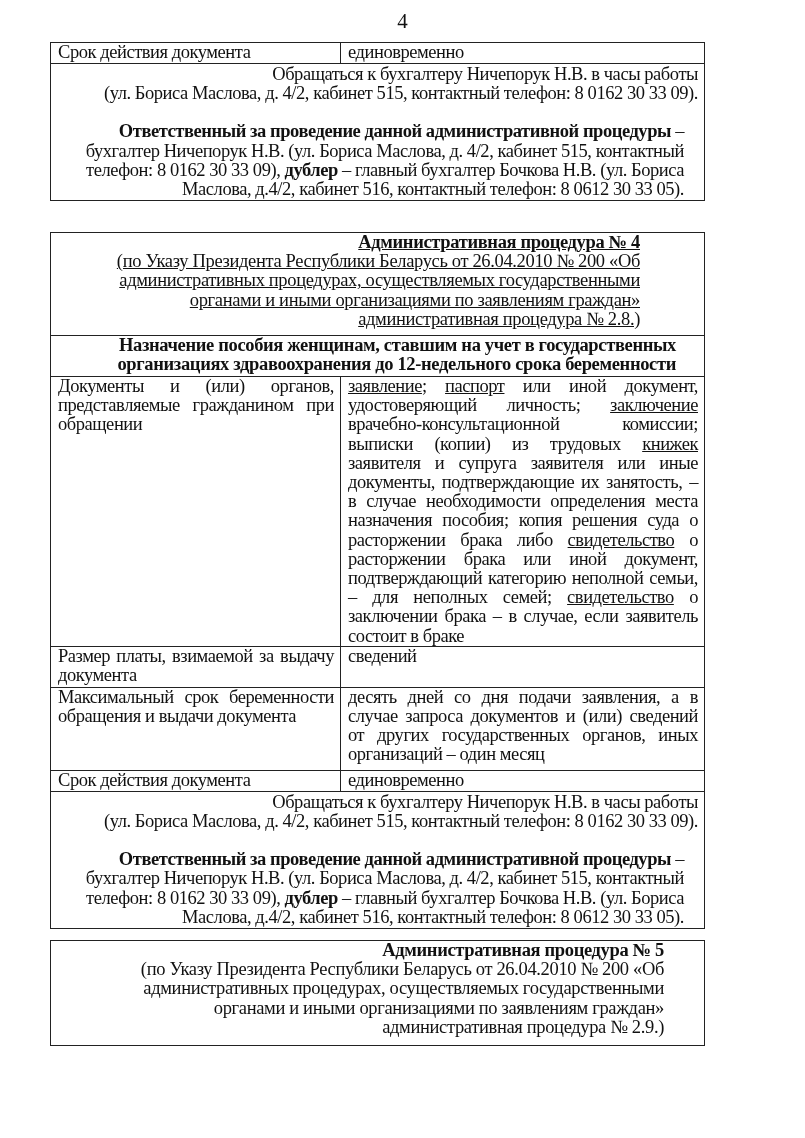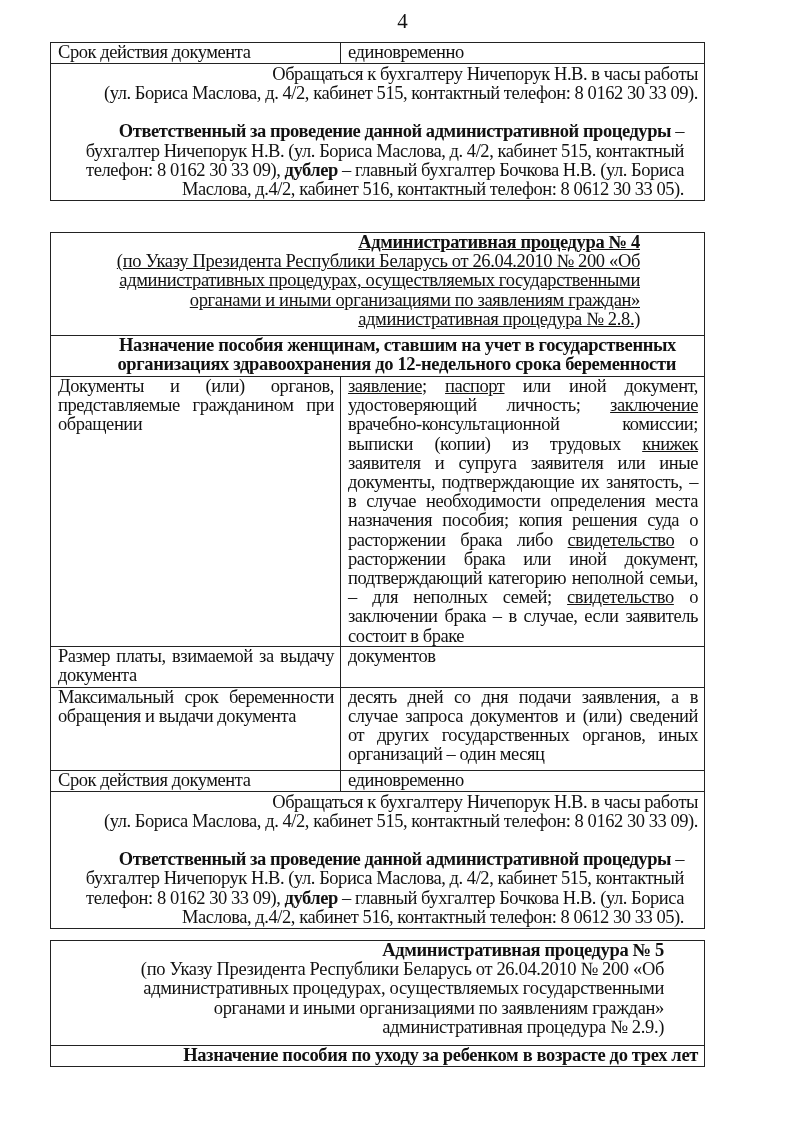--- a/index.html
+++ b/index.html
@@ -66,21 +66,21 @@
   </tr>
   <tr>
     <td colspan="2" class="center b hdr" style="padding:0 28px; height:40px;">Назначение пособия женщинам, ставшим на учет в государственных организациях здравоохранения до 12-недельного срока беременности</td>
   </tr>
   <tr>
     <td class="c-left txt" style="height:246px;">Документы и (или) органов, представляемые гражданином при обращении</td>
     <td class="c-right txt"><span class="u">заявление</span><span>; </span><span class="u">паспорт</span><span> или иной документ, удостоверяющий личность; </span><span class="u">заключение</span><span> врачебно-консультационной комиссии; выписки (копии) из трудовых </span><span class="u">книжек</span><span> заявителя и супруга заявителя или иные документы, подтверждающие их занятость, – в случае необходимости определения места назначения пособия; копия решения суда о расторжении брака либо </span><span class="u">свидетельство</span><span> о расторжении брака или иной документ, подтверждающий категорию неполной семьи, – для неполных семей; </span><span class="u">свидетельство</span><span> о заключении брака – в случае, если заявитель состоит в браке</span></td>
   </tr>
   <tr>
     <td class="c-left txt" style="height:40px;">Размер платы, взимаемой за выдачу документа</td>
-    <td class="c-right txt">документов</td>
+    <td class="c-right txt">сведений</td>
   </tr>
   <tr>
     <td class="c-left txt" style="height:82px;">Максимальный срок беременности обращения и выдачи документа</td>
     <td class="c-right txt">десять дней со дня подачи заявления, а в случае запроса документов и (или) сведений от других государственных органов, иных организаций – один месяц</td>
   </tr>
   <tr>
     <td class="c-left txt" style="height:20px;">Срок действия документа</td>
     <td class="c-right txt">единовременно</td>
   </tr>
   <tr>
@@ -98,17 +98,14 @@
   </table>
 
 <table class="tbl" style="top:940px;">
   <tbody>
       <tr>
     <td colspan="2" class="center hdr" style="padding:0 40px; height:104px;">
       <div class="b">Административная процедура № 5</div>
       <div>(по Указу Президента Республики Беларусь от 26.04.2010 № 200 «Об административных процедурах, осуществляемых государственными органами и иными организациями по заявлениям граждан» административная процедура № 2.9.)</div>
     </td>
   </tr>
-  <tr>
-    <td colspan="2" class="center b hdr" style="height:20px;">Назначение пособия по уходу за ребенком в возрасте до трех лет</td>
-  </tr>
 </tbody>
   </table>
 
 </body></html>

